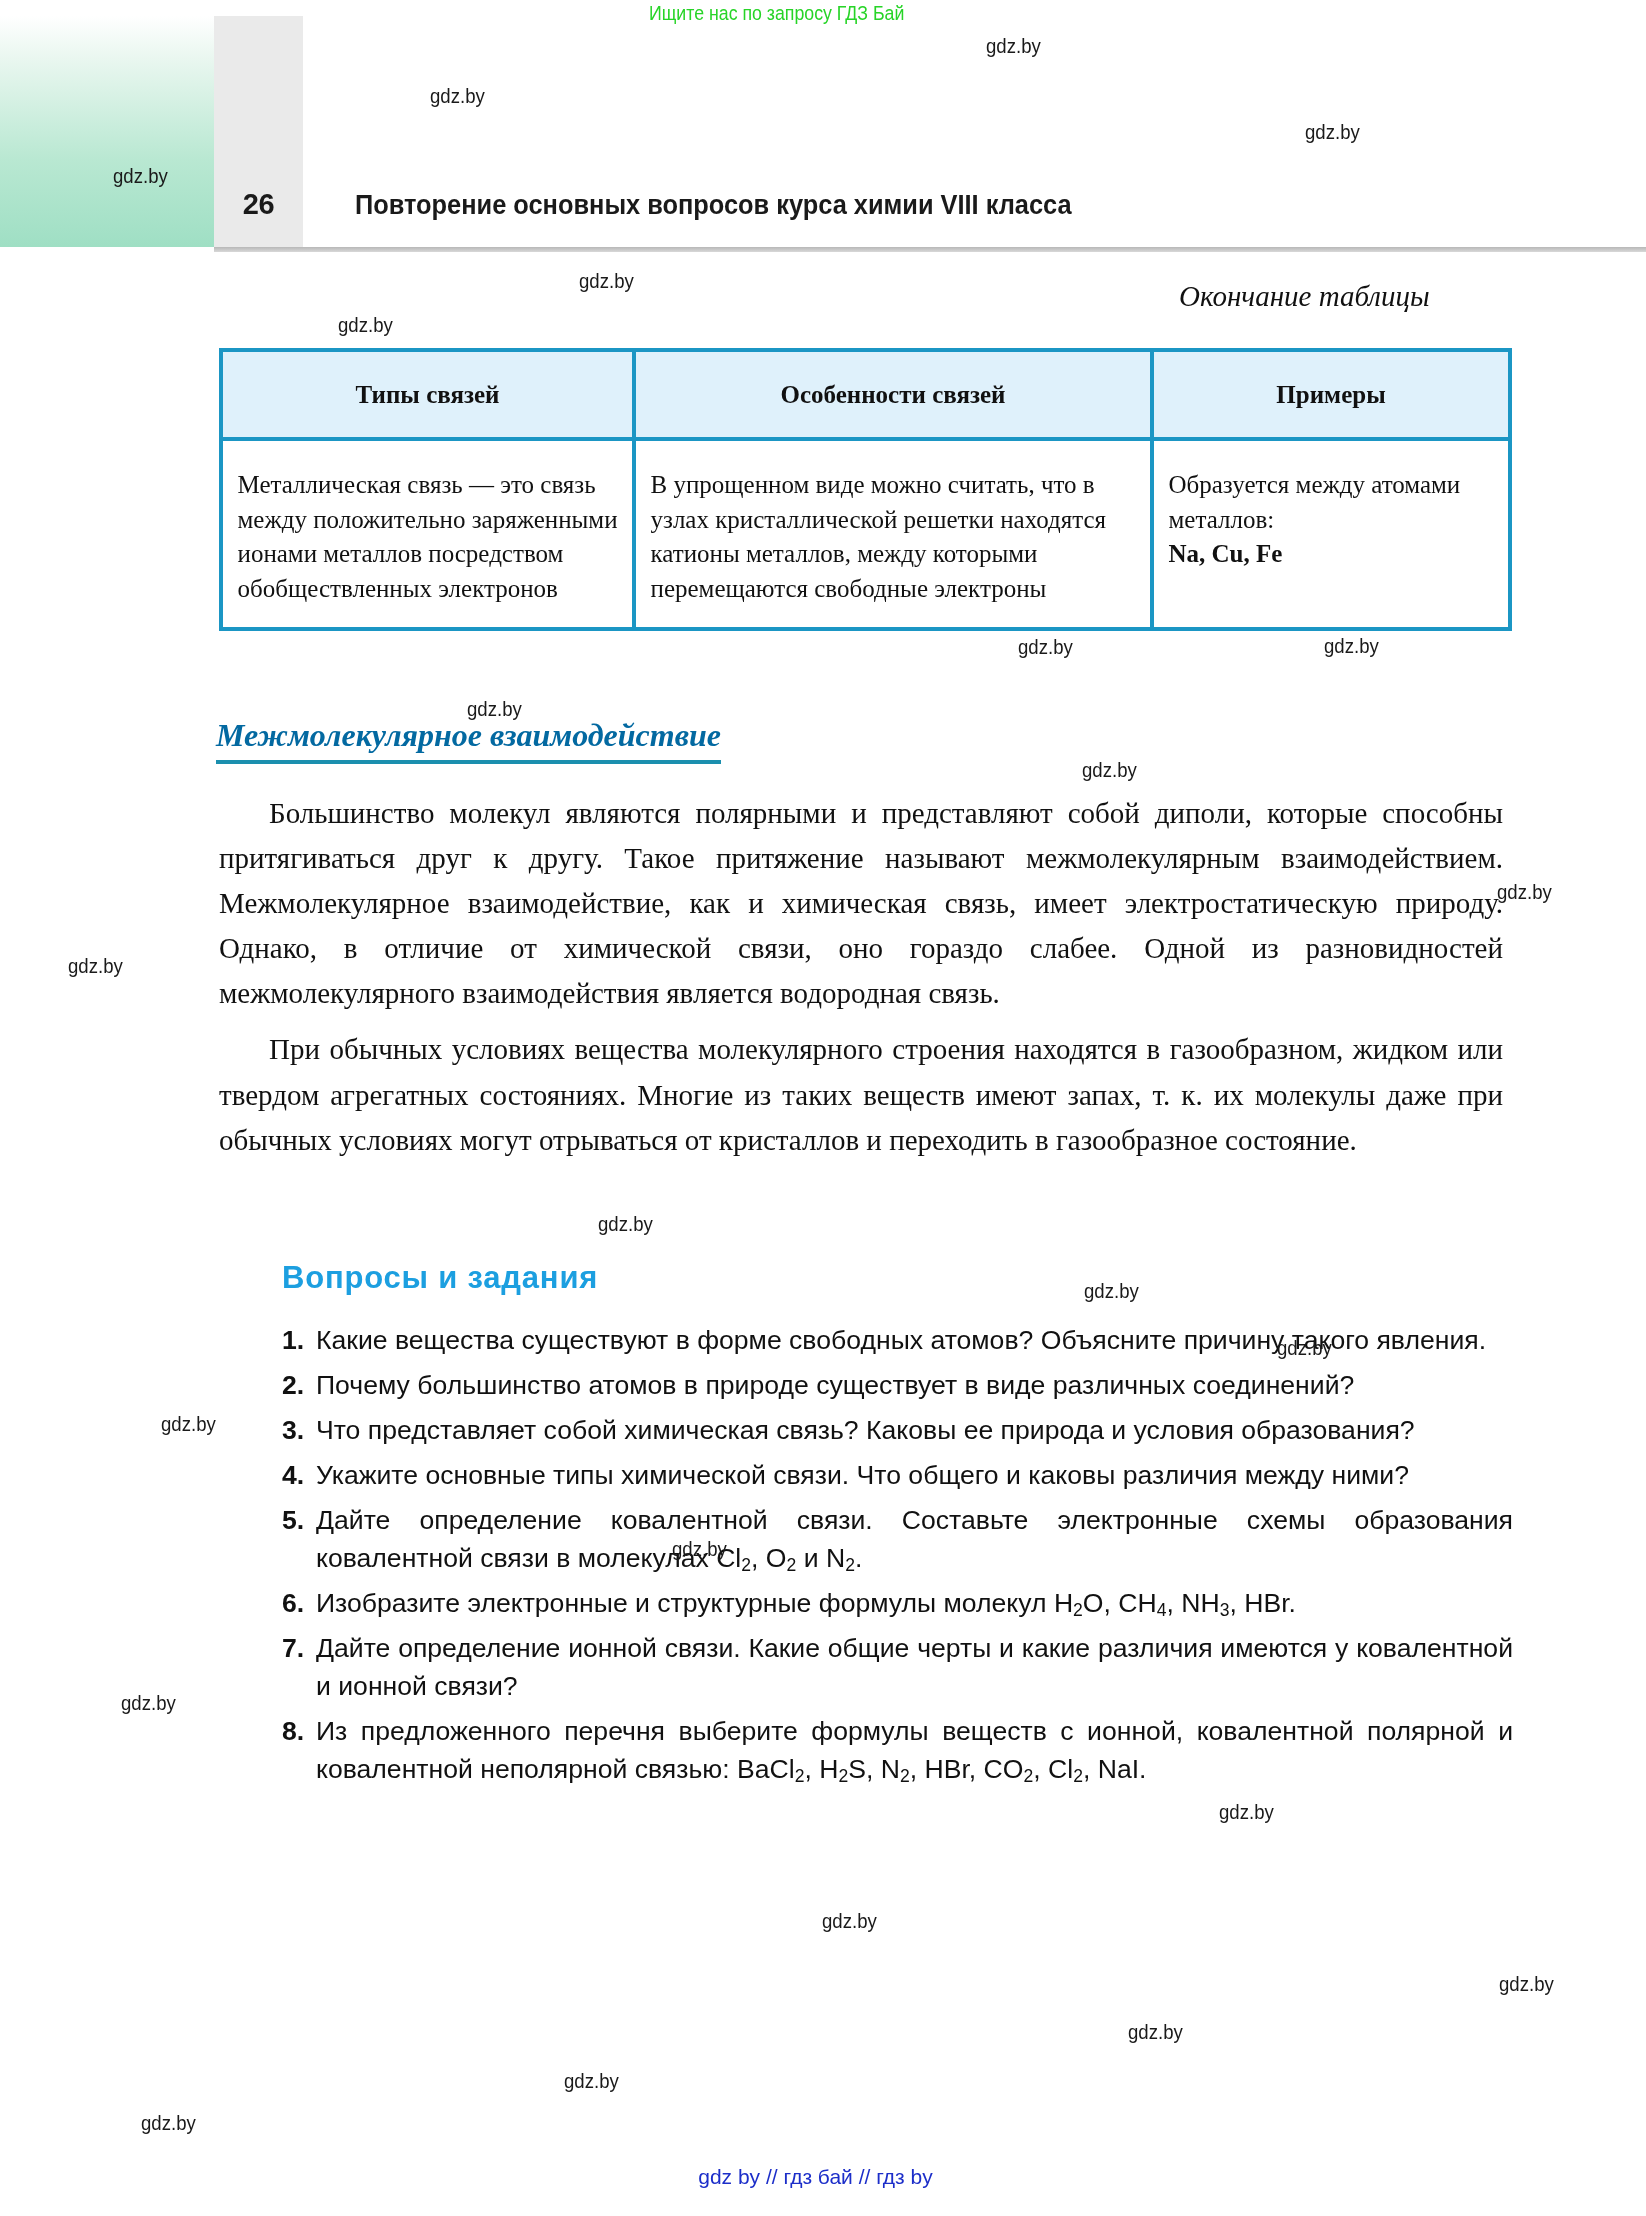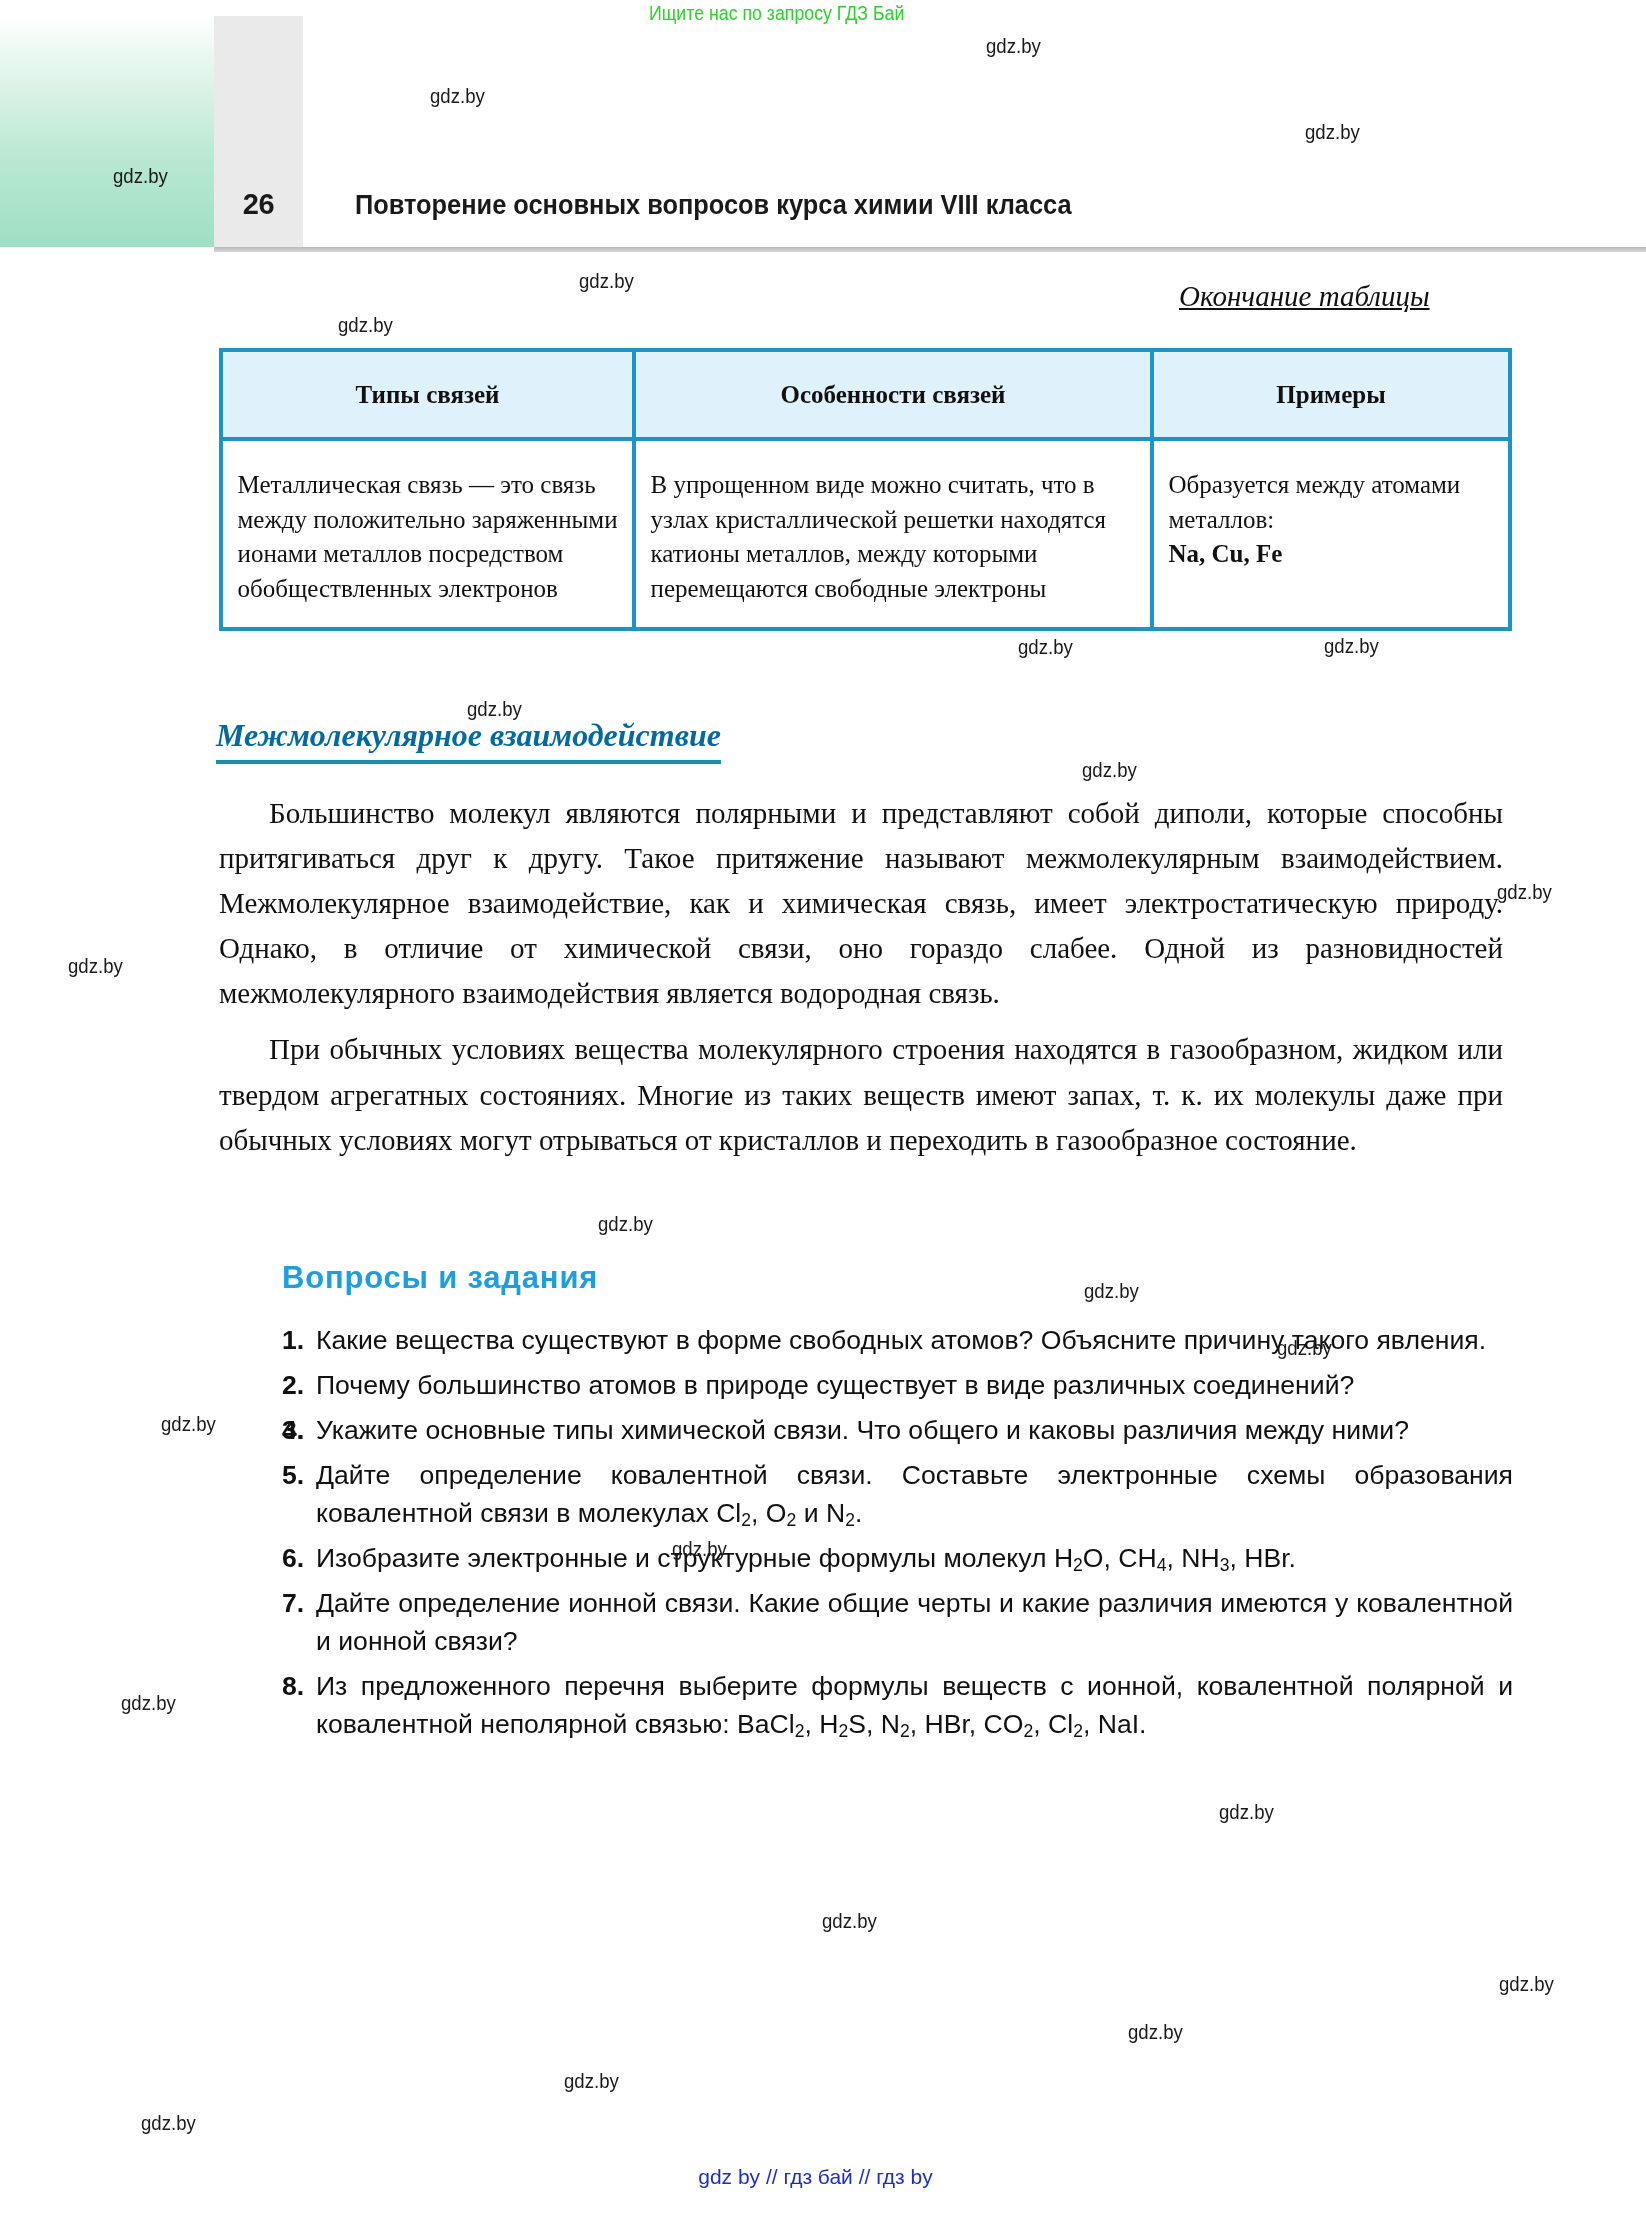--- a/index.html
+++ b/index.html
@@ -74,21 +74,20 @@
 
   
   .table-caption {
     position: absolute;
     left: 1179px; top: 280px;
     font-family: "Liberation Serif", "DejaVu Serif", serif;
     font-style: italic;
     font-size: 29px;
     color: #111;
     white-space: nowrap;
-    text-decoration: underline;
   }
 
   
   #bond-table {
     position: absolute;
     left: 219px; top: 348px;
     width: 1290px;
     border-collapse: collapse;
     table-layout: fixed;
   }
@@ -256,21 +255,21 @@
 
 <div class="body-text">
   <p>Большинство молекул являются полярными и представляют собой диполи, которые способны притягиваться друг к другу. Такое притяжение называют межмолекулярным взаимодействием. Межмолекулярное взаимодействие, как и химическая связь, имеет электростатическую природу. Однако, в отличие от химической связи, оно гораздо слабее. Одной из разновидностей межмолекулярного взаимодействия является водородная связь.</p>
   <p>При обычных условиях вещества молекулярного строения находятся в газообразном, жидком или твердом агрегатных состояниях. Многие из таких веществ имеют запах, т. к. их молекулы даже при обычных условиях могут отрываться от кристаллов и переходить в газообразное состояние.</p>
 </div>
 
 <div class="questions-heading">Вопросы и задания</div>
 <ol id="questions-list">
     <li><span class="qnum">1.</span><span>Какие вещества существуют в форме свободных атомов? Объясните причину такого явления.</span></li>
     <li><span class="qnum">2.</span><span>Почему большинство атомов в природе существует в виде различных соединений?</span></li>
-    <li><span class="qnum">3.</span></li>
+    <li><span class="qnum">3.</span><span>Что представляет собой химическая связь? Каковы ее природа и условия образования?</span></li>
     <li><span class="qnum">4.</span><span>Укажите основные типы химической связи. Что общего и каковы различия между ними?</span></li>
     <li><span class="qnum">5.</span><span>Дайте определение ковалентной связи. Составьте электронные схемы образования ковалентной связи в молекулах Cl<sub>2</sub>, O<sub>2</sub> и N<sub>2</sub>.</span></li>
     <li><span class="qnum">6.</span><span>Изобразите электронные и структурные формулы молекул H<sub>2</sub>O, CH<sub>4</sub>, NH<sub>3</sub>, HBr.</span></li>
     <li><span class="qnum">7.</span><span>Дайте определение ионной связи. Какие общие черты и какие различия имеются у ковалентной и ионной связи?</span></li>
     <li><span class="qnum">8.</span><span>Из предложенного перечня выберите формулы веществ с ионной, ковалентной полярной и ковалентной неполярной связью: BaCl<sub>2</sub>, H<sub>2</sub>S, N<sub>2</sub>, HBr, CO<sub>2</sub>, Cl<sub>2</sub>, NaI.</span></li>
   </ol>
 
 <div id="watermark-layer">
     <div class="wm" style="left: 986px; top: 35px;">gdz.by</div>
     <div class="wm" style="left: 1305px; top: 121px;">gdz.by</div>

